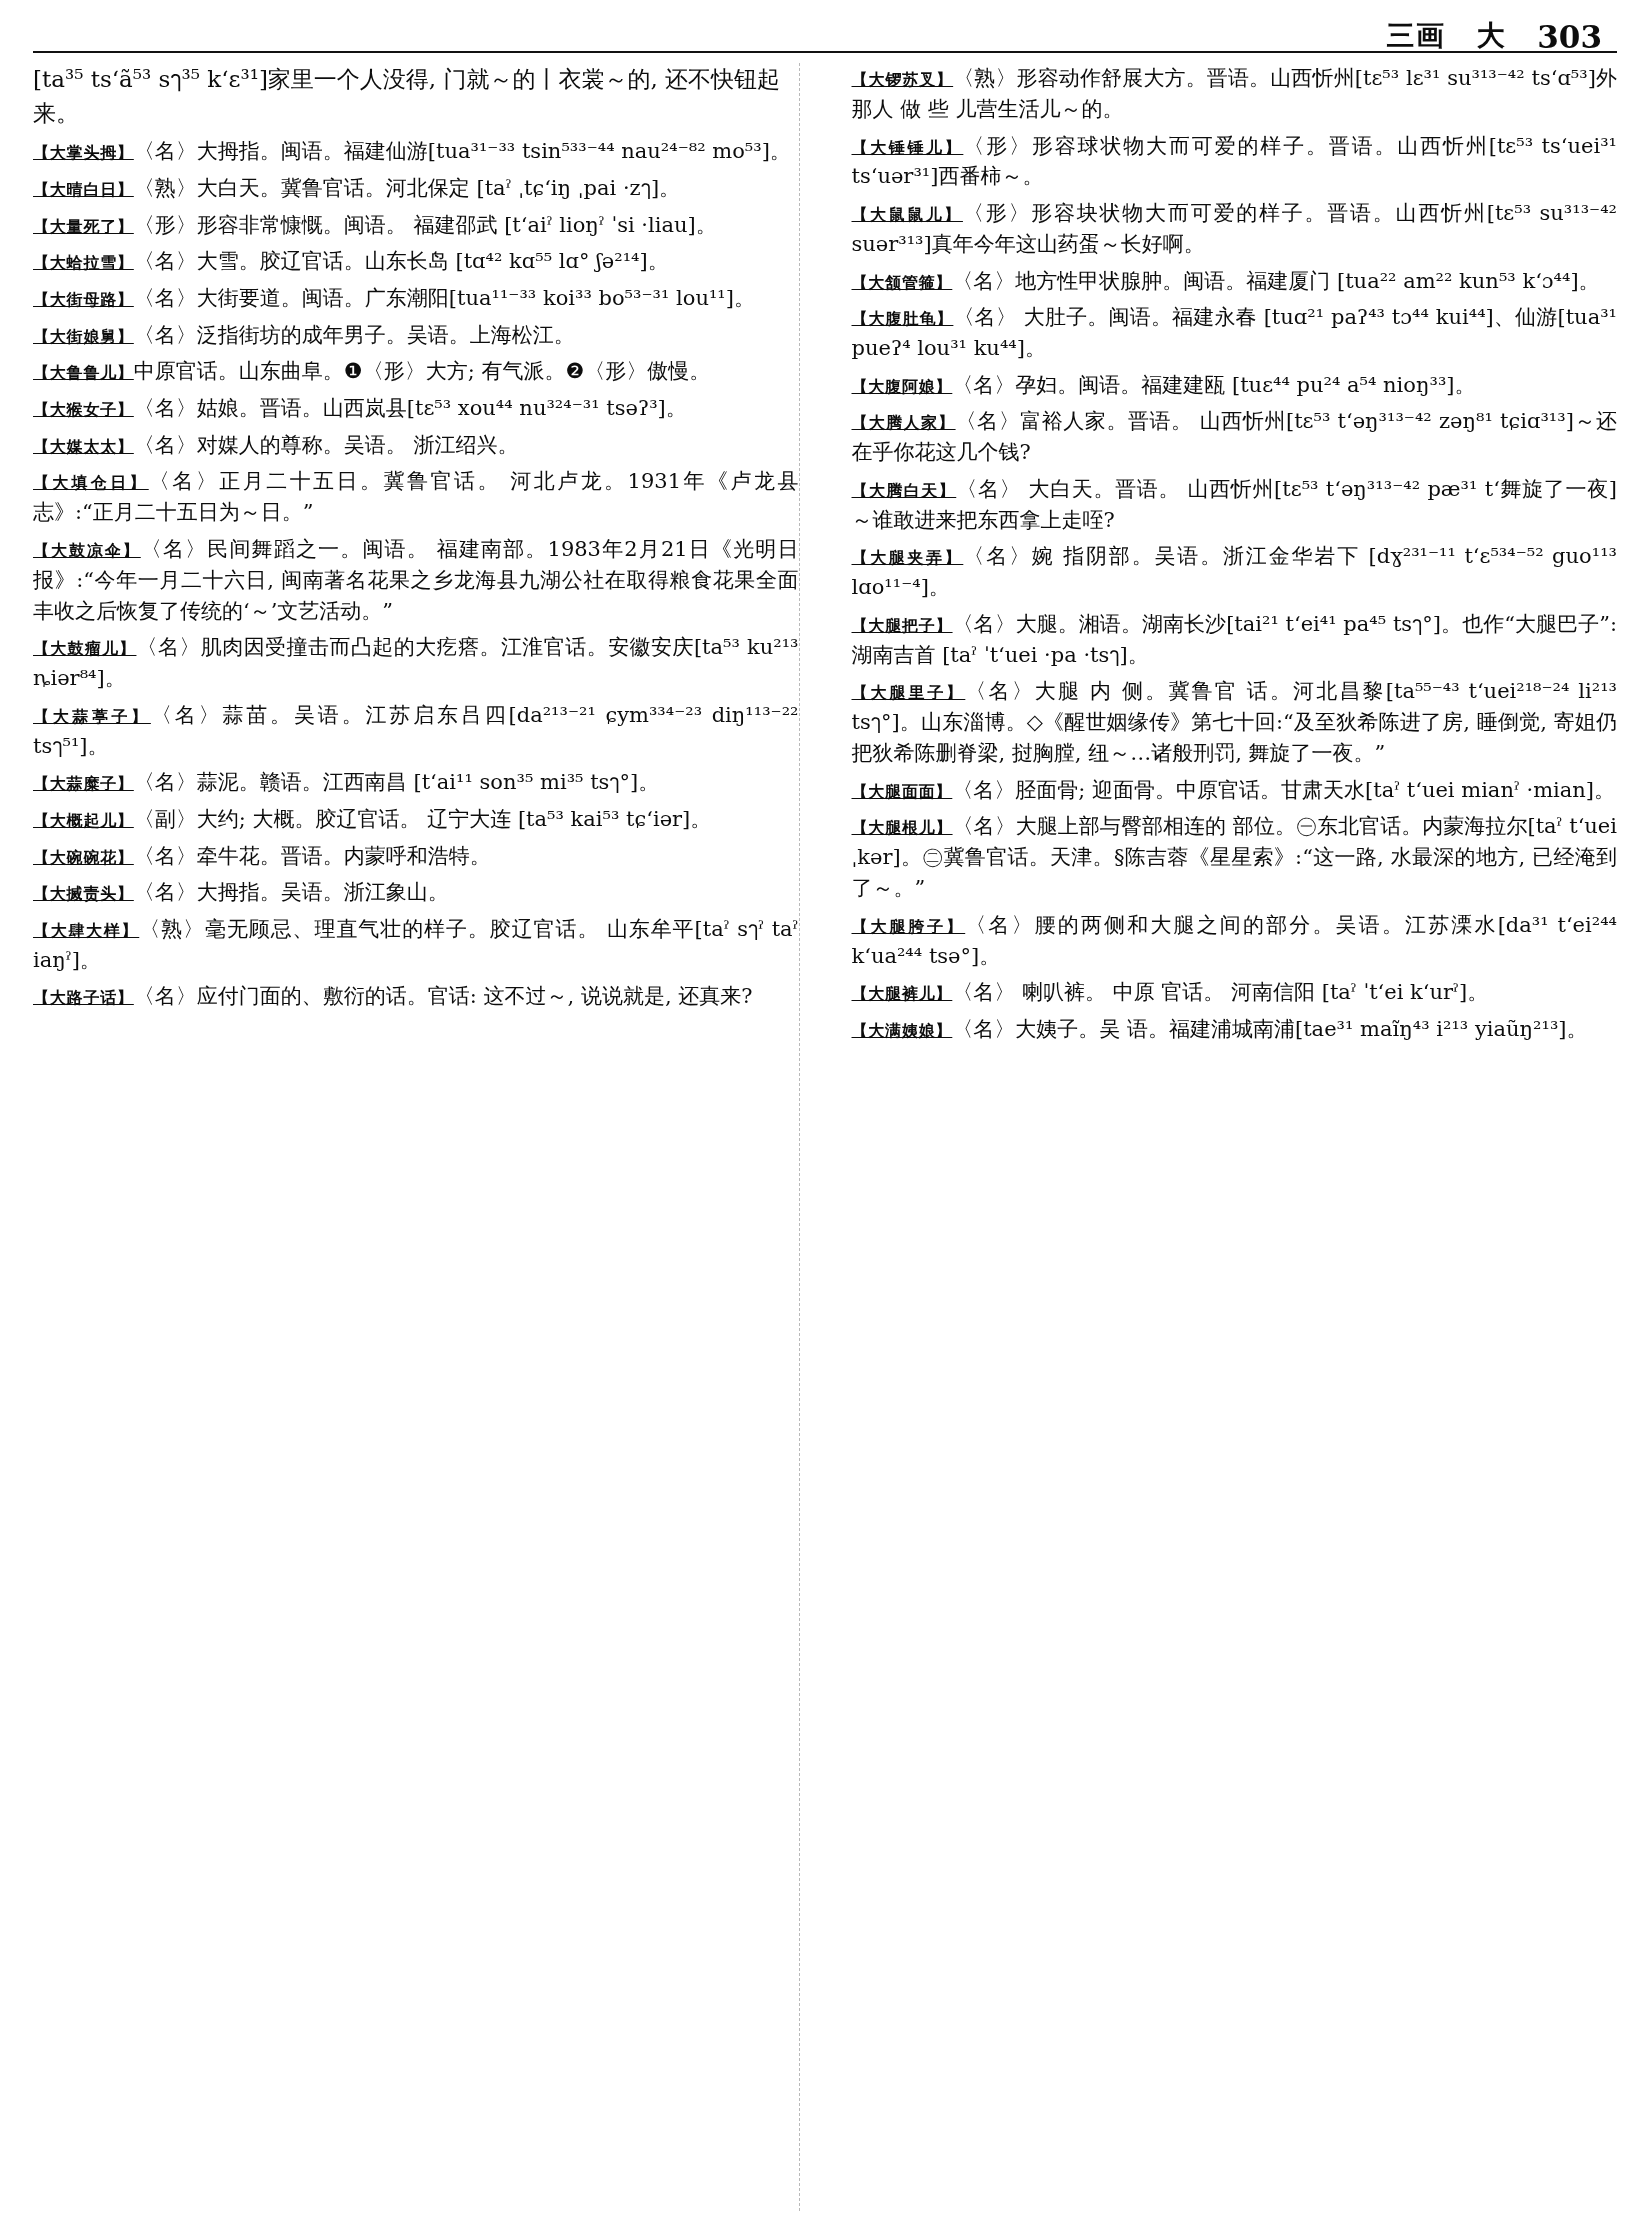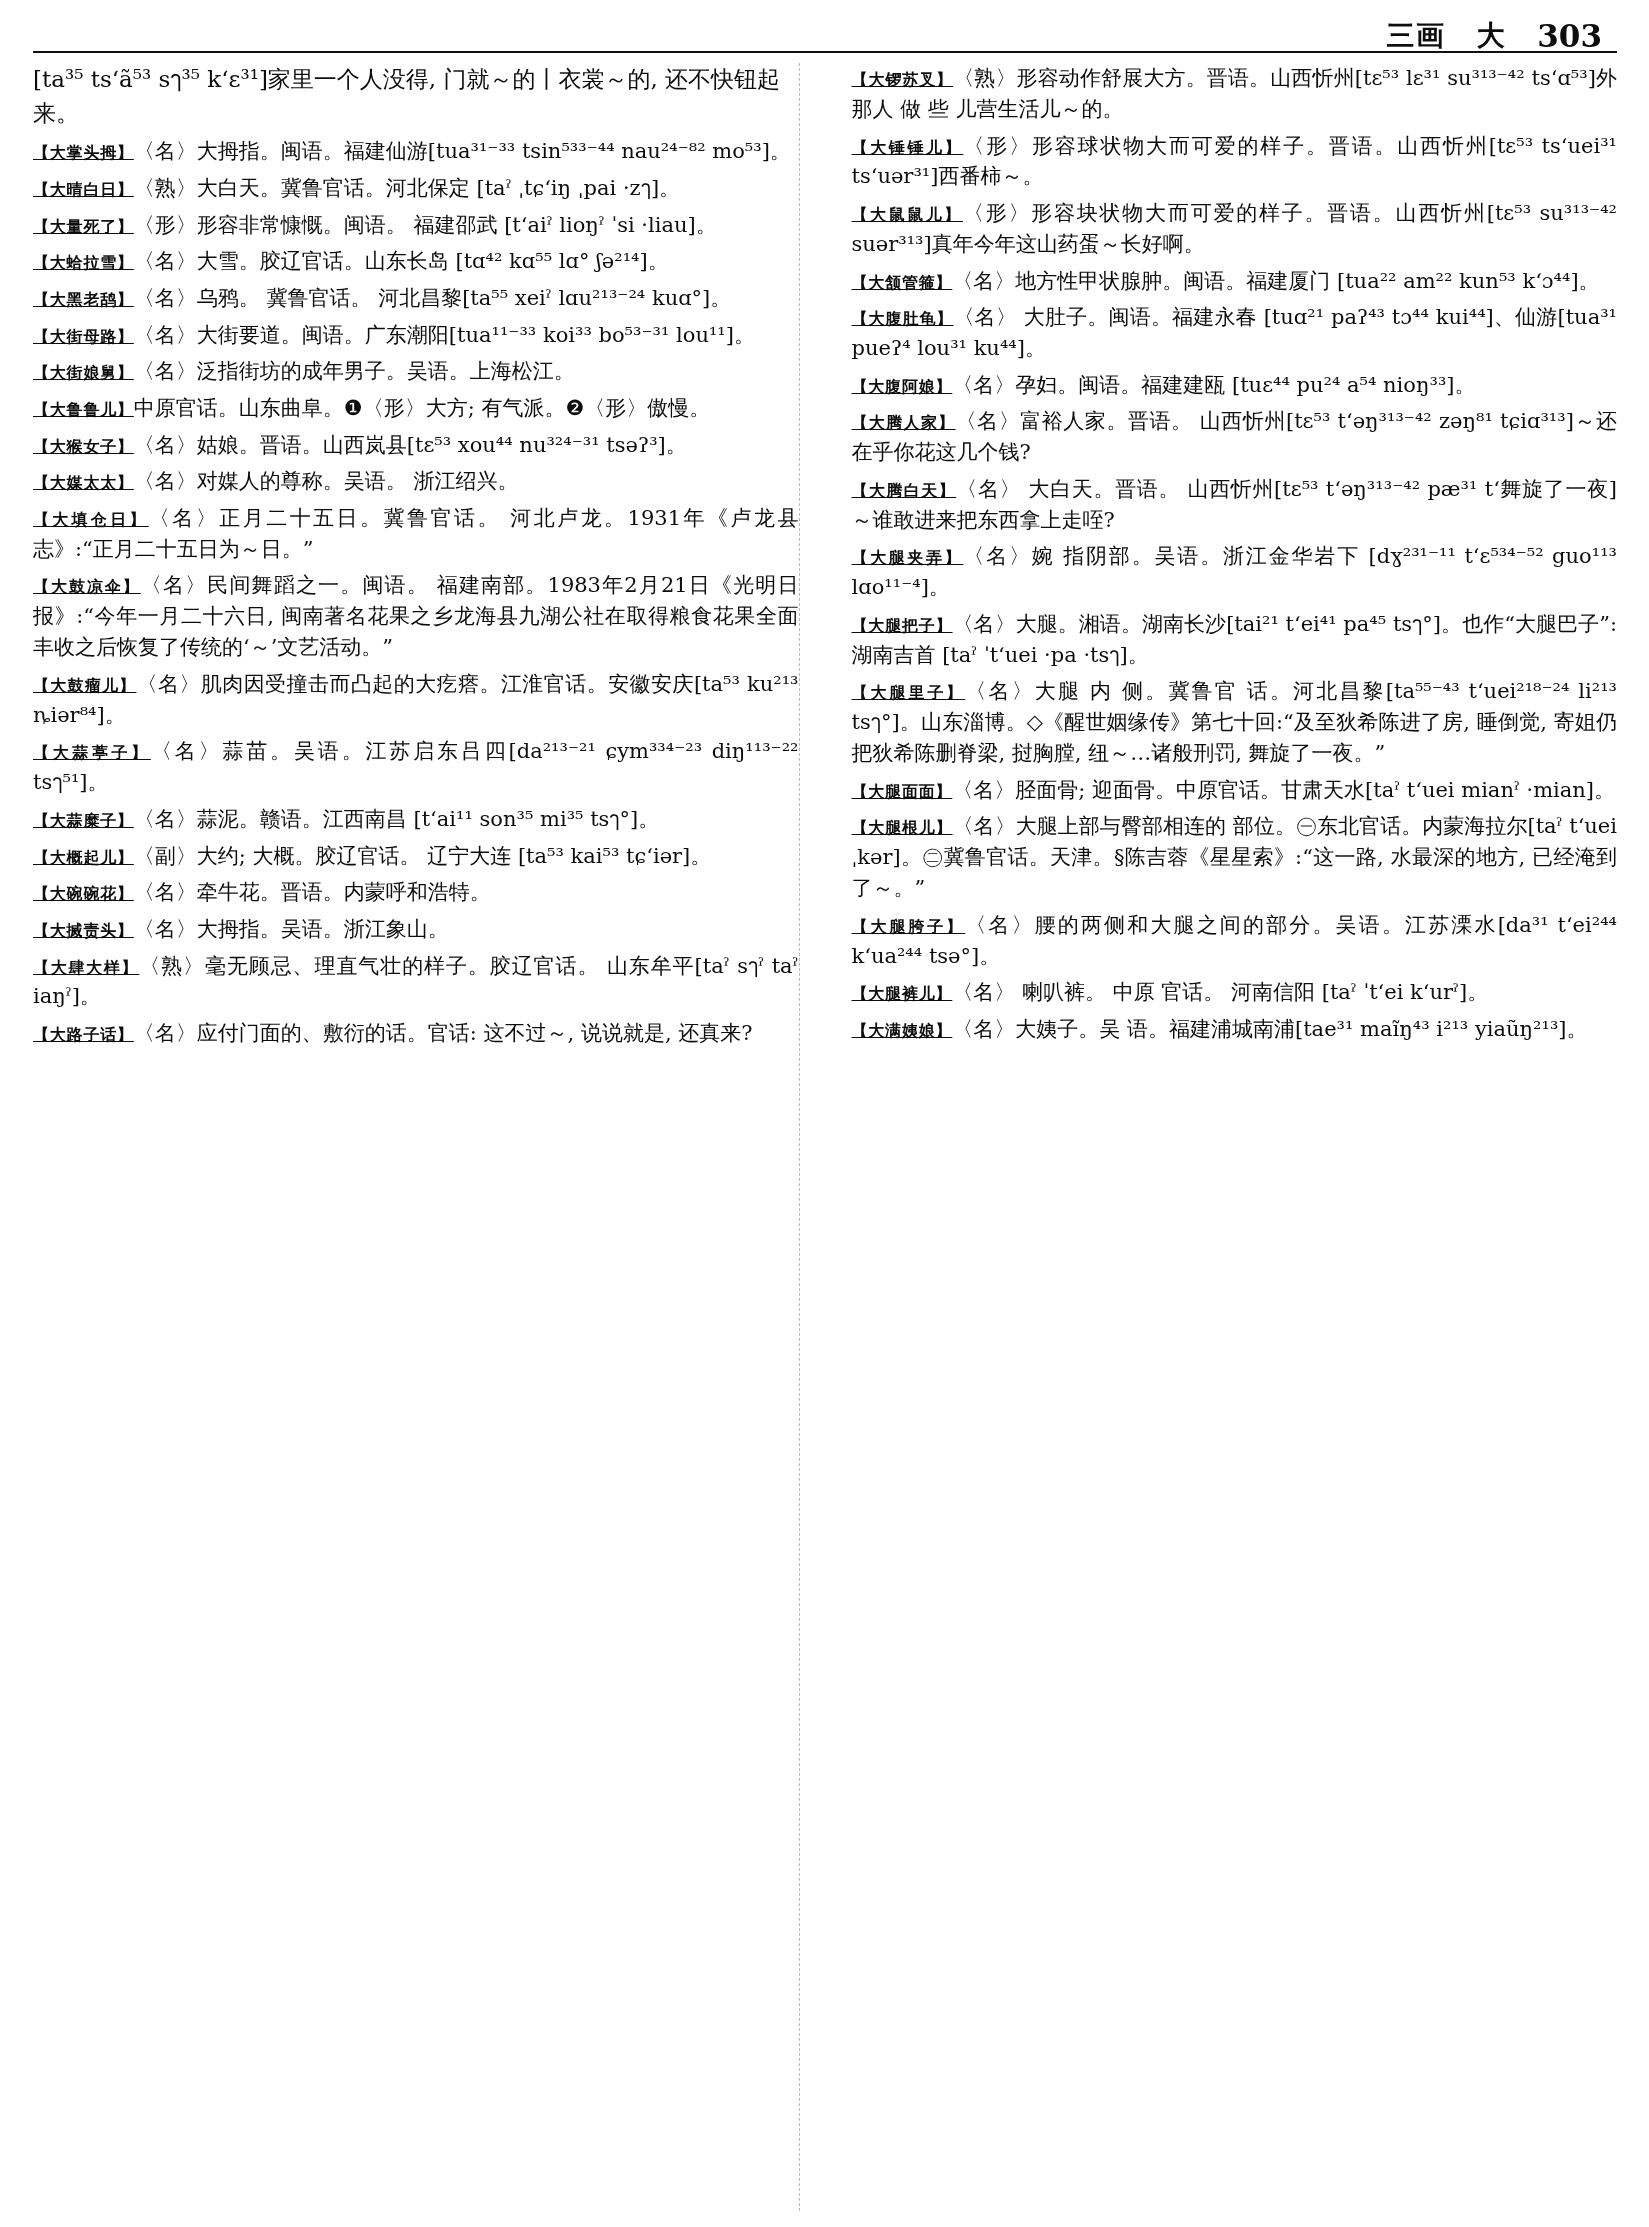--- a/index.html
+++ b/index.html
@@ -26,21 +26,21 @@
   
   .header {
     position: relative;
     height: 51px;
   }
   .header-inner {
     position: absolute;
     right: 15px;
     top: 1.6px;
     display: flex;
-    align-items: center;
+    align-items: flex-end;
     gap: 31px;
     font-family: "DejaVu Sans", "Liberation Sans", sans-serif;
   }
   .hdr-stroke, .hdr-char {
     font-size: 28px;
     font-weight: bold;
     letter-spacing: 1.6px;
   }
   .hdr-page {
     font-size: 31px;
@@ -125,23 +125,20 @@
       <div class="entry">
         <span class="hw">【大晴白日】</span><span>〈熟〉大白天。冀鲁官话。河北保定 [taˀ ˌtɕ‘iŋ ˌpai ·zๅ]。</span>
       </div>
       <div class="entry">
         <span class="hw">【大量死了】</span><span>〈形〉形容非常慷慨。闽语。 福建邵武 [t‘aiˀ lioŋˀ ˈsi ·liau]。</span>
       </div>
       <div class="entry">
         <span class="hw">【大蛤拉雪】</span><span>〈名〉大雪。胶辽官话。山东长岛 [tɑ⁴² kɑ⁵⁵ lɑ° ʃə²¹⁴]。</span>
       </div>
       <div class="entry">
-        <span class="hw">【大黑老鸹】</span><span>〈名〉乌鸦。 冀鲁官话。 河北昌黎[ta⁵⁵ xeiˀ lɑu²¹³⁻²⁴ kuɑ°]。</span>
-      </div>
-      <div class="entry">
         <span class="hw">【大街母路】</span><span>〈名〉大街要道。闽语。广东潮阳[tua¹¹⁻³³ koi³³ bo⁵³⁻³¹ lou¹¹]。</span>
       </div>
       <div class="entry">
         <span class="hw">【大街娘舅】</span><span>〈名〉泛指街坊的成年男子。吴语。上海松江。</span>
       </div>
       <div class="entry">
         <span class="hw">【大鲁鲁儿】</span><span>中原官话。山东曲阜。❶〈形〉大方; 有气派。❷〈形〉傲慢。</span>
       </div>
       <div class="entry">
         <span class="hw">【大猴女子】</span><span>〈名〉姑娘。晋语。山西岚县[tɛ⁵³ xou⁴⁴ nu³²⁴⁻³¹ tsəʔ³]。</span>

